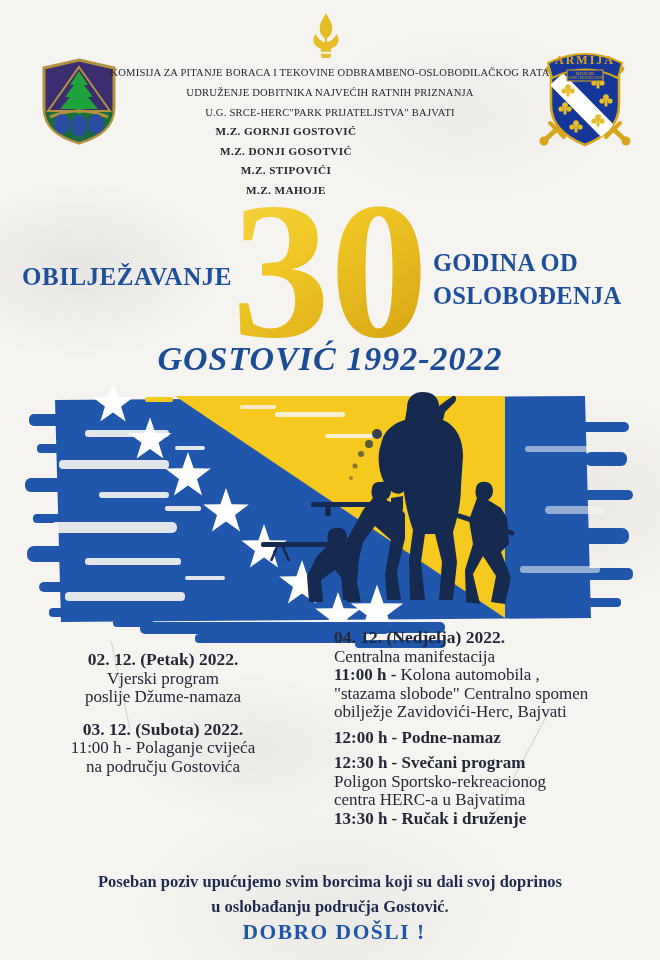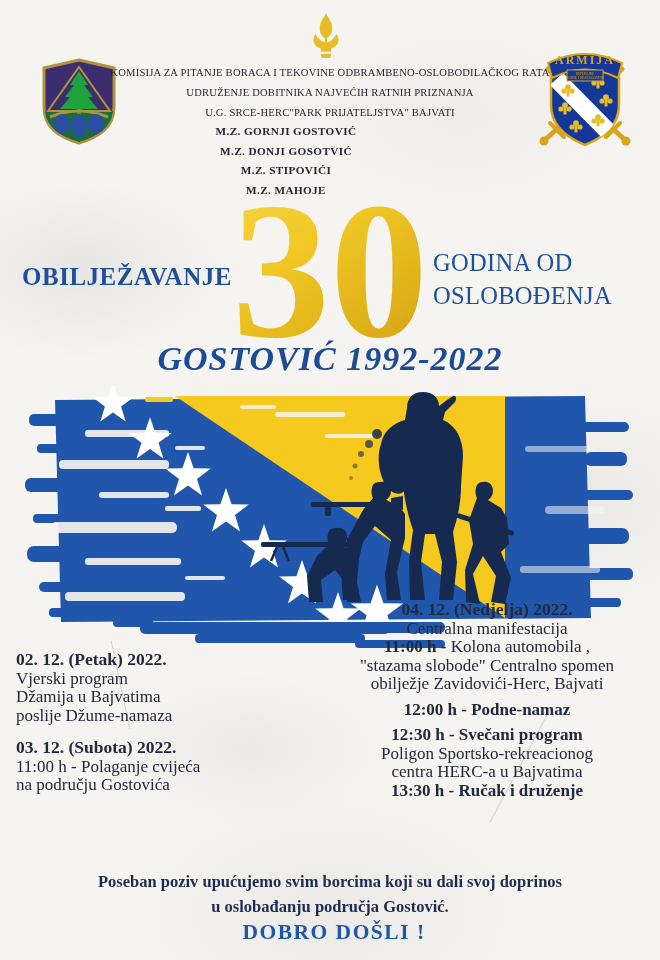--- a/index.html
+++ b/index.html
@@ -16,29 +16,29 @@
   }
   .crack{position:absolute;background:rgba(150,148,142,.35);pointer-events:none;}
   .abs{position:absolute;}
   .center{text-align:center;}
   .org-lines{left:110px;width:440px;top:63px;color:#27262e;font-weight:normal;
     font-size:10.6px;line-height:20px;letter-spacing:.2px;}
   .mz-lines{left:0;width:572px;top:122px;color:#27262e;font-weight:bold;
     font-size:11.2px;line-height:19.5px;letter-spacing:.4px;}
   .title-left{left:18px;top:263px;width:218px;text-align:center;color:#1d4f9b;
     font-weight:bold;font-size:25px;letter-spacing:.5px;}
-  .title-right{left:433px;top:246px;width:215px;color:#1d4f9b;font-weight:normal;
+  .title-right{left:433px;top:246px;width:215px;color:#1d4f9b;font-weight:bold;
     font-size:24.5px;line-height:33px;letter-spacing:.3px;}
   .subtitle{left:0;width:660px;top:340px;color:#1c4c96;font-weight:bold;
     font-size:34px;letter-spacing:1px;font-style:italic;}
   .sched{font-size:17px;line-height:18.5px;color:#232939;}
   .sched .date{font-weight:bold;font-size:17.5px;margin-bottom:1px;}
   .sched .grp{margin-bottom:13px;}
-  .sched-left{left:16px;top:650px;width:294px;text-align:left;}
-  .sched-right{left:334px;top:600px;width:306px;text-align:center;}
+  .sched-left{left:16px;top:650px;width:294px;text-align:center;}
+  .sched-right{left:334px;top:628px;width:306px;text-align:left;}
   .sched .bold{font-weight:bold;}
   .sched .gap{height:7px;}
   .footer-invite{left:30px;width:600px;top:869px;color:#1f2b4e;font-weight:bold;
     font-size:16.5px;line-height:25px;text-align:center;}
   .welcome{left:4px;width:660px;top:920px;color:#1e56a8;font-weight:bold;
     font-size:21.5px;letter-spacing:1.5px;}
 </style>
 </head>
 <body>
 
@@ -237,21 +237,20 @@
       <rect x="300" y="236" width="120" height="11" rx="5"></rect>
       <rect x="330" y="254" width="90" height="8" rx="4"></rect>
       <rect x="88" y="233" width="40" height="8" rx="4"></rect>
     </g>
   </svg>
 
   <div class="abs sched sched-left">
     <div class="grp">
       <div class="date">02. 12. (Petak) 2022.</div>
       <div>Vjerski program</div>
-      <div>Džamija u Bajvatima</div>
       <div>poslije Džume-namaza</div>
     </div>
     <div class="grp">
       <div class="date">03. 12. (Subota) 2022.</div>
       <div>11:00 h - Polaganje cvijeća</div>
       <div>na području Gostovića</div>
     </div>
   </div>
 
   <div class="abs sched sched-right">

